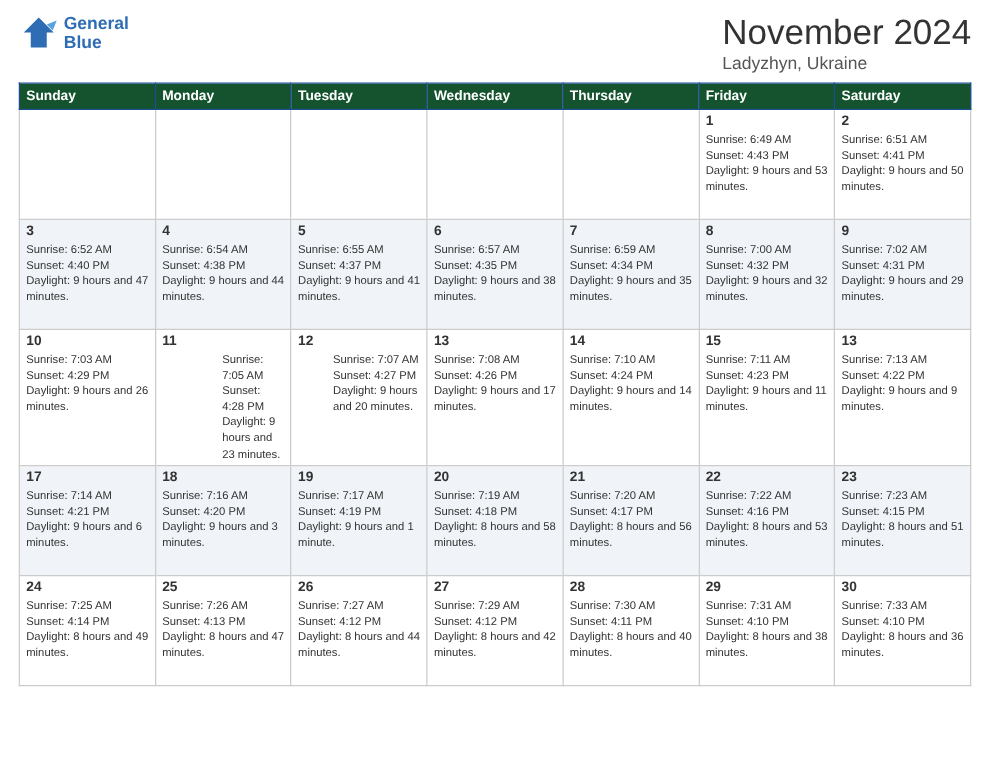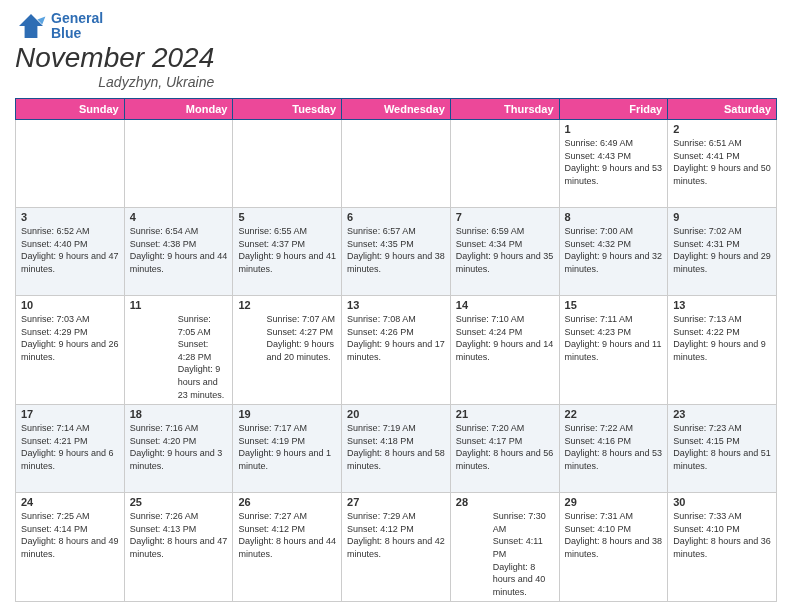--- a/index.html
+++ b/index.html
@@ -13,65 +13,63 @@
     .page {
       width: 792px;
       height: 612px;
       padding: 10px 15px;
     }
     .header {
       display: flex;
       justify-content: space-between;
       align-items: flex-start;
       margin-bottom: 8px;
-      flex-direction: column;
     }
     .logo {
       display: flex;
       align-items: center;
       gap: 4px;
     }
     .logo-text {
       font-size: 14px;
       font-weight: bold;
       color: #333;
       line-height: 1.1;
     }
     .logo-text span {
       color: #2e6db4;
     }
     .logo-icon {
       width: 32px;
       height: 32px;
     }
     .title-block {
-      text-align: right;
-      font-style: italic;
+      text-align: left;
     }
     .month-title {
       font-size: 28px;
       font-weight: normal;
       color: #333;
     }
     .location {
       font-size: 14px;
       color: #555;
     }
     .calendar {
       width: 100%;
       border-collapse: collapse;
       table-layout: fixed;
     }
     .calendar th {
-      background: #ec4899;
+      background: #14532d;
       color: #fff;
       font-size: 11px;
       font-weight: bold;
       padding: 4px 5px;
-      text-align: right;
+      text-align: left;
       border: 1px solid #1a5090;
     }
     .calendar td {
       border: 1px solid #ccc;
       vertical-align: top;
       padding: 3px 5px;
       font-size: 9px;
       color: #333;
       height: 88px;
       background: #fff;
@@ -299,21 +297,21 @@
 Daylight: 8 hours and 44 minutes.</div>
           </td>
           <td>
             <span class="day-num">27</span>
             <div class="day-info" style="white-space: pre-wrap;">Sunrise: 7:29 AM
 Sunset: 4:12 PM
 Daylight: 8 hours and 42 minutes.</div>
           </td>
           <td>
             <span class="day-num">28</span>
-            <div class="day-info" style="white-space: pre-wrap; margin-left: 37px;">Sunrise: 7:30 AM
+            <div class="day-info" style="white-space: pre-wrap;">Sunrise: 7:30 AM
 Sunset: 4:11 PM
 Daylight: 8 hours and 40 minutes.</div>
           </td>
           <td>
             <span class="day-num">29</span>
             <div class="day-info" style="white-space: pre-wrap;">Sunrise: 7:31 AM
 Sunset: 4:10 PM
 Daylight: 8 hours and 38 minutes.</div>
           </td>
           <td>

